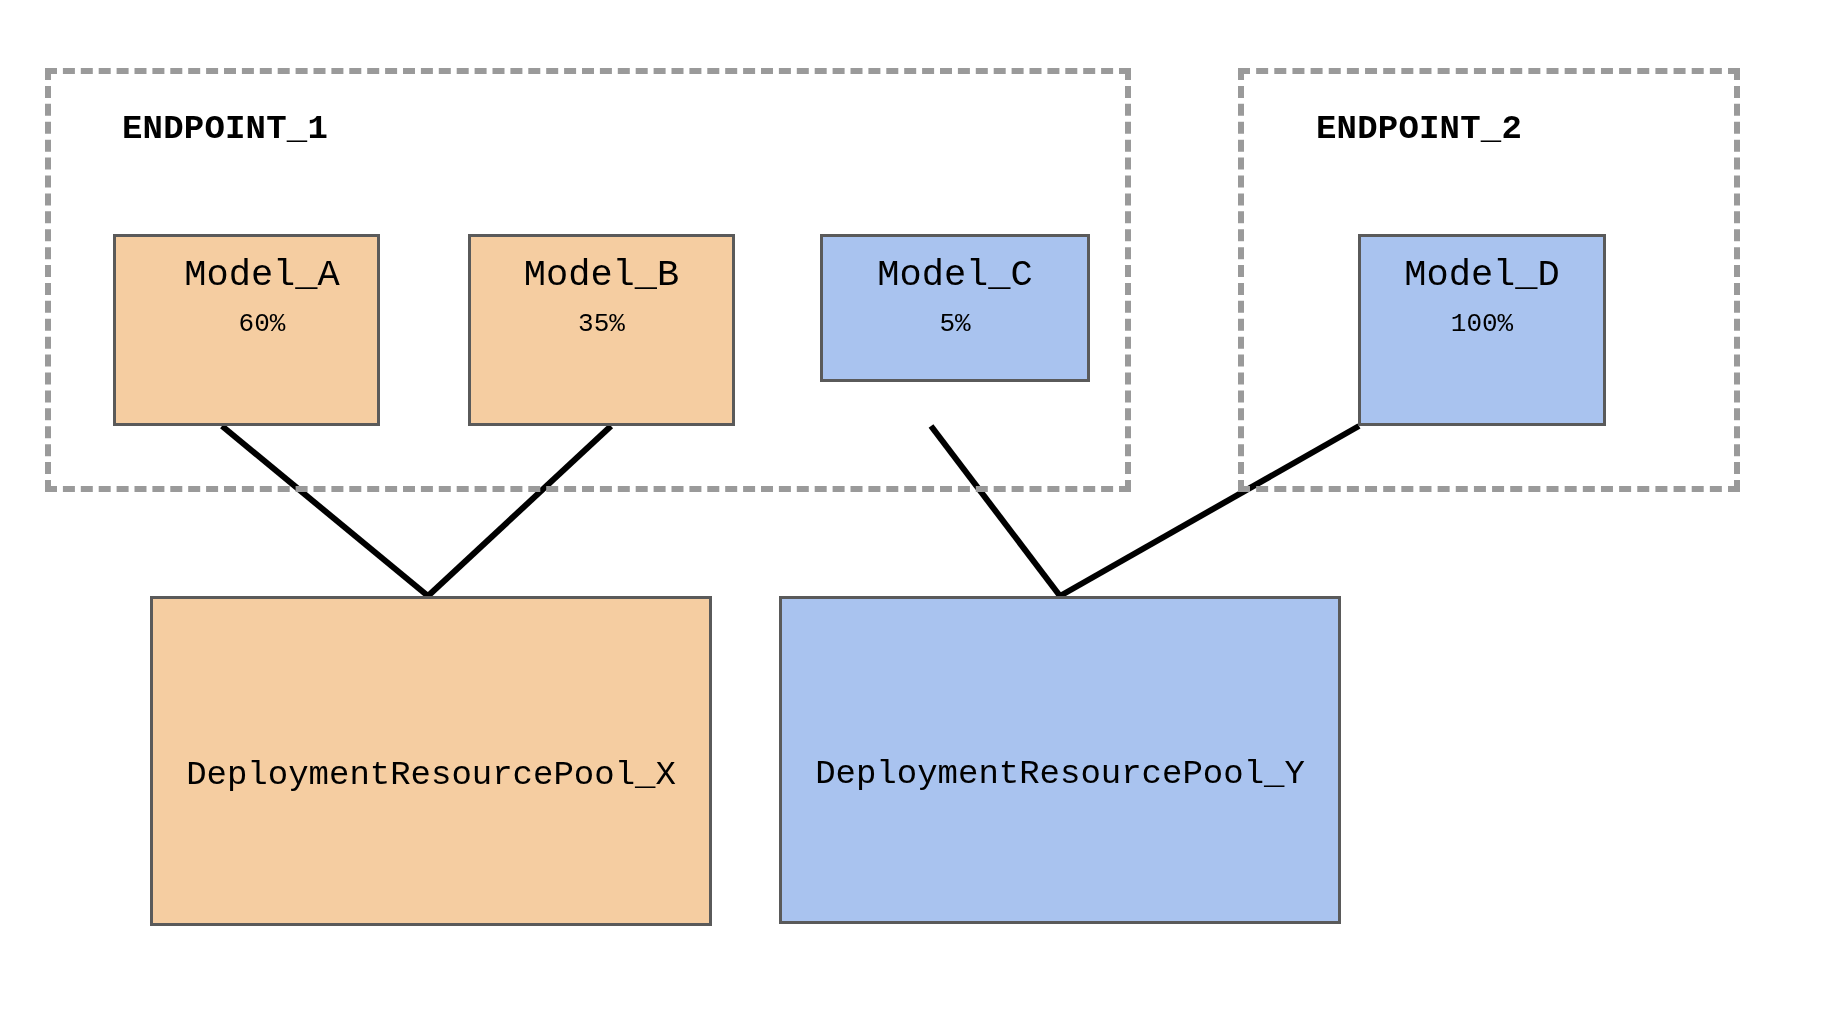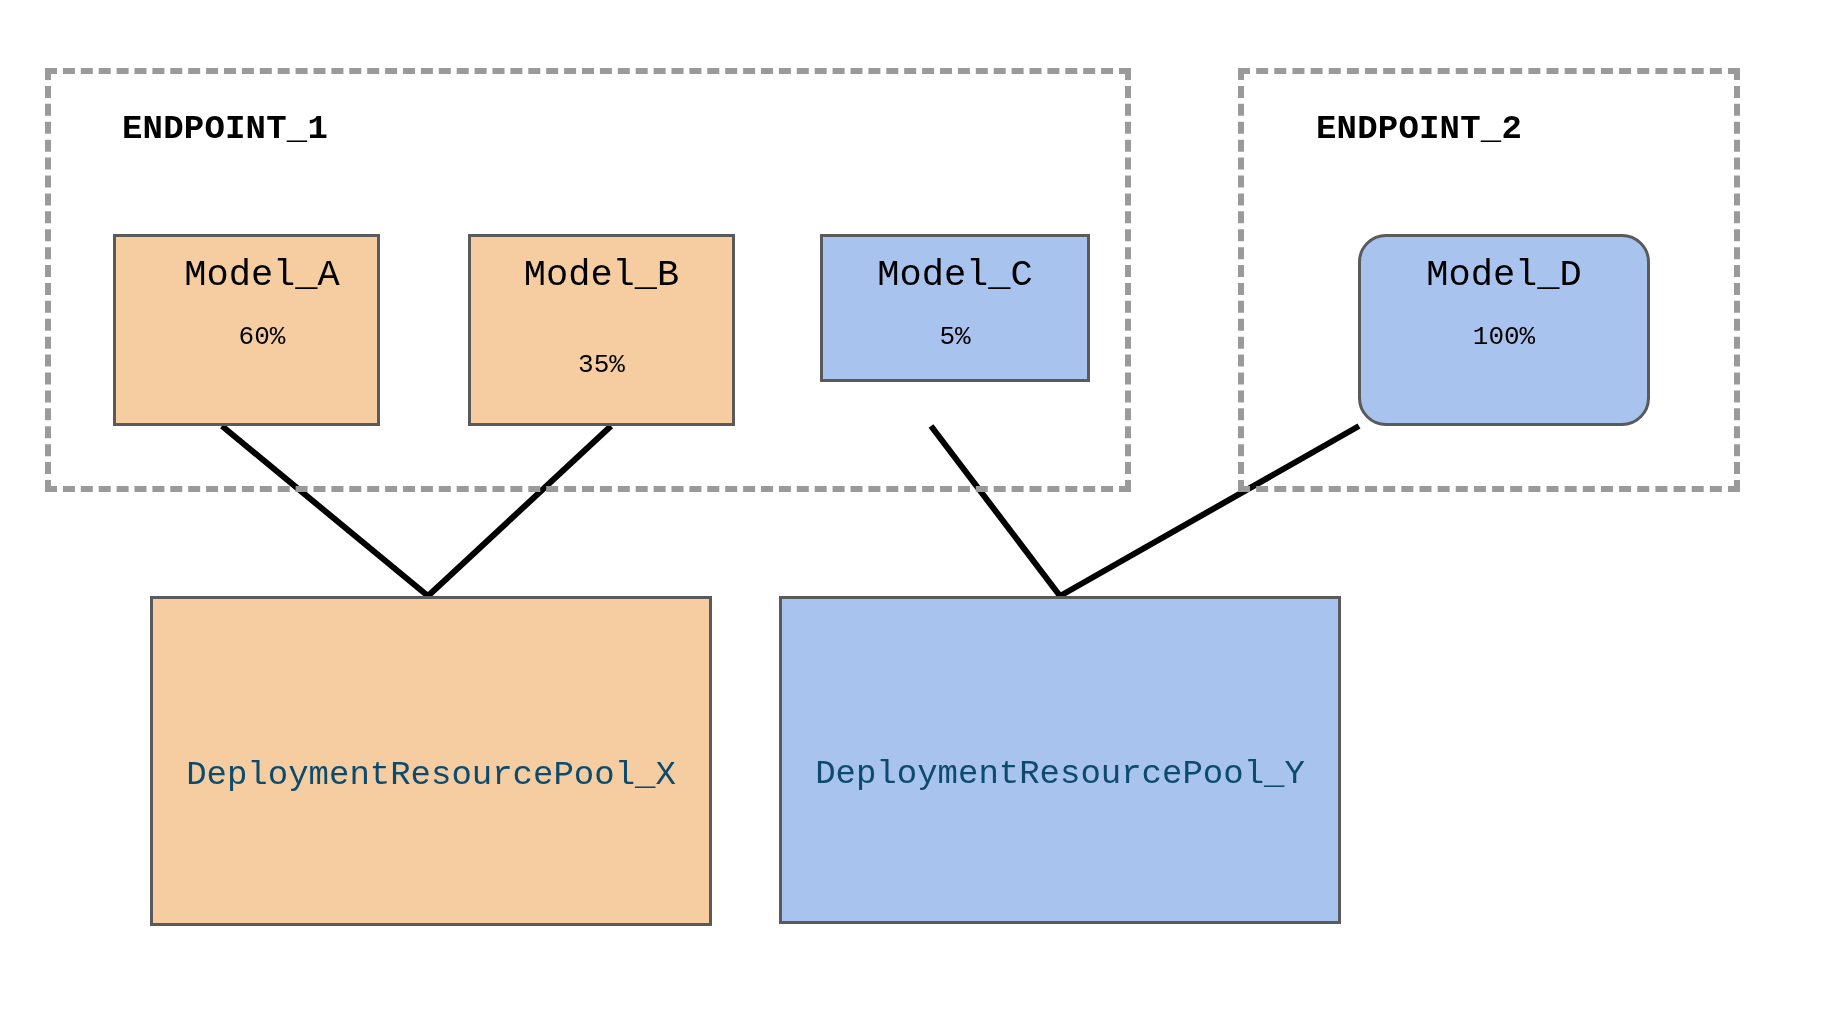--- a/index.html
+++ b/index.html
@@ -56,36 +56,36 @@
   .node-title {
     font-size: 37px;
     color: #000000;
     margin-top: 19px;
     white-space: nowrap;
     line-height: 1.05;
   }
   .node-pct {
     font-size: 26px;
     color: #000000;
-    margin-top: 27px;
+    margin-top: 14px;
     white-space: nowrap;
   }
   .pool-box {
     position: absolute;
     box-sizing: border-box;
     border: 3px solid #5a5a5a;
     display: flex;
     align-items: center;
     justify-content: center;
   }
   .pool-box.fill-orange { background: #f5cda1; }
   .pool-box.fill-blue   { background: #a9c3ef; }
   .pool-label {
     font-size: 34px;
-    color: #0c4a6e;
+    color: #000000;
     white-space: nowrap;
     text-align: center;
     margin-top: 28px;
   }
 </style>
 </head>
 <body>
 
 <div id="canvas">
 
@@ -103,29 +103,29 @@
       <div class="group-title" style="left: 122px; top: 110px;">ENDPOINT_1</div>
       <div class="group-box" style="left: 1238px; top: 68px; width: 502px; height: 424px;"></div>
       <div class="group-title" style="left: 1316px; top: 110px;">ENDPOINT_2</div>
     </div>
 
   <div id="models-host">
       <div class="node-box fill-orange" style="left: 113px; top: 234px; width: 267px; height: 192px; padding-left: 31px;">
         <div class="node-title">Model_A</div>
         <div class="node-pct">60%</div>
       </div>
-      <div class="node-box fill-orange" style="left: 468px; top: 234px; width: 267px; height: 192px; gap: 28px;">
+      <div class="node-box fill-orange" style="left: 468px; top: 234px; width: 267px; height: 192px;">
         <div class="node-title">Model_B</div>
         <div class="node-pct">35%</div>
       </div>
       <div class="node-box fill-blue" style="left: 820px; top: 234px; width: 270px; height: 148px;">
         <div class="node-title">Model_C</div>
         <div class="node-pct">5%</div>
       </div>
-      <div class="node-box fill-blue" style="left: 1358px; top: 234px; width: 292px; height: 192px; border-radius: 28px;">
+      <div class="node-box fill-blue" style="left: 1358px; top: 234px; width: 248px; height: 192px;">
         <div class="node-title">Model_D</div>
         <div class="node-pct">100%</div>
       </div>
     </div>
 
   <div id="pools-host">
       <div class="pool-box fill-orange" style="left: 150px; top: 596px; width: 562px; height: 330px;">
         <div class="pool-label">DeploymentResourcePool_X</div>
       </div>
       <div class="pool-box fill-blue" style="left: 779px; top: 596px; width: 562px; height: 328px;">

